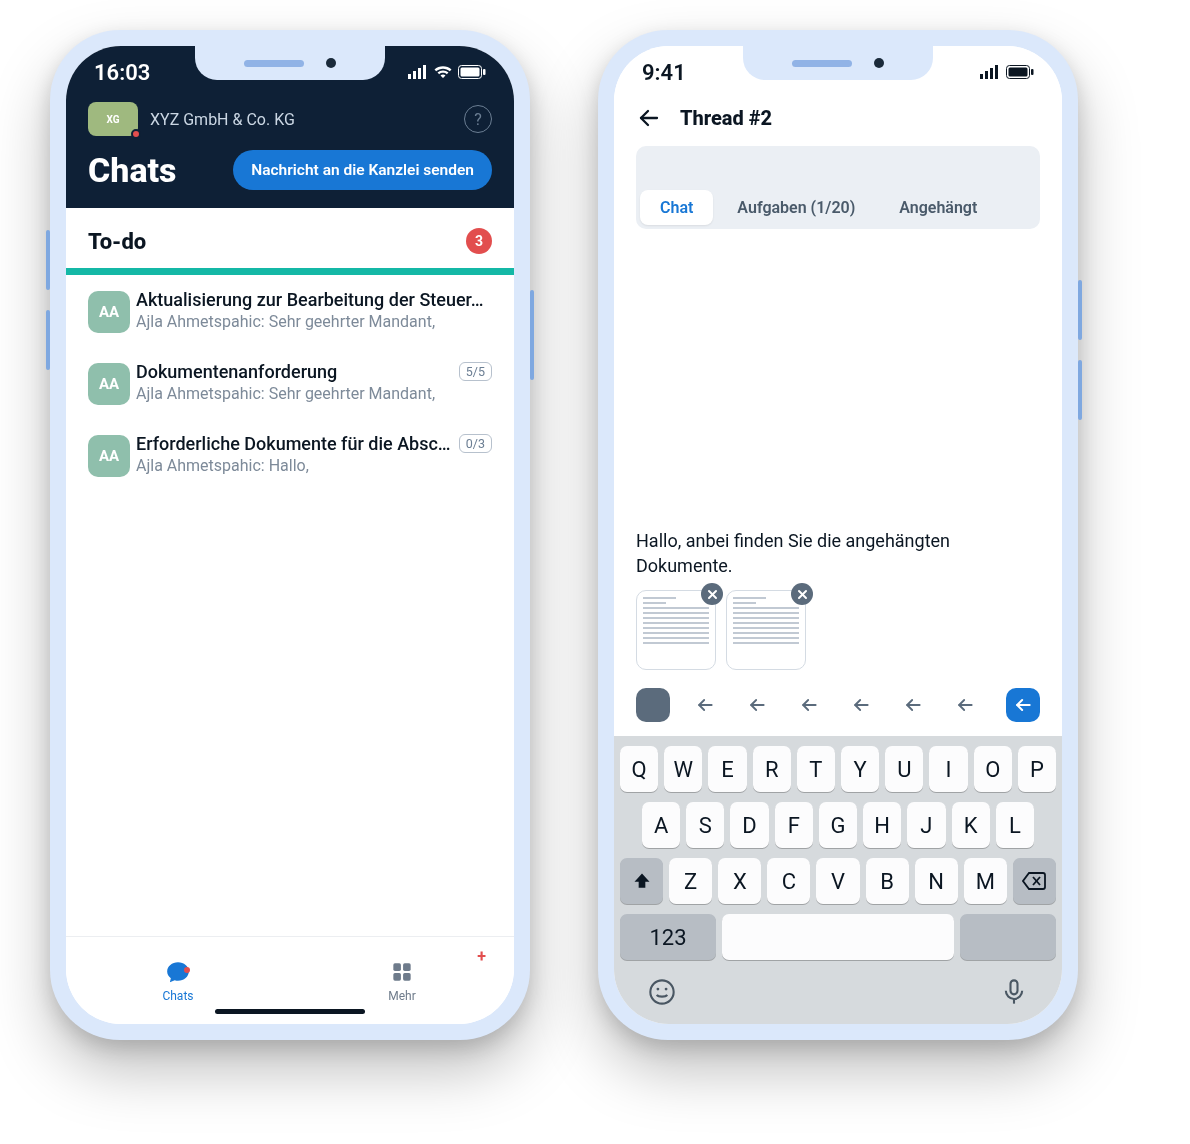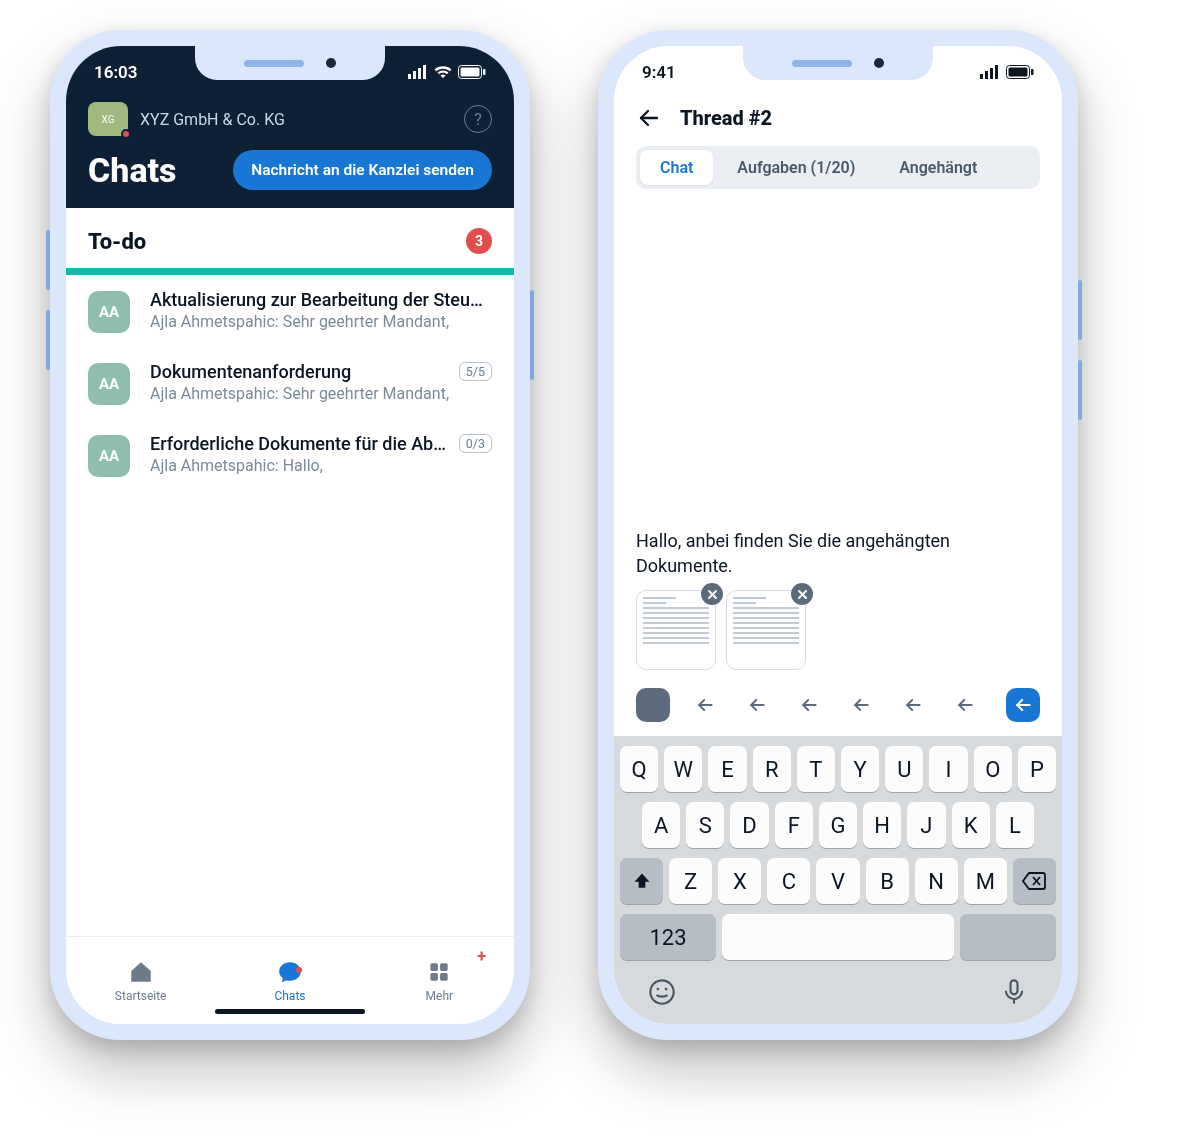--- a/index.html
+++ b/index.html
@@ -34,43 +34,43 @@
   .notch {
     position:absolute; top:0; left:50%; transform:translateX(-50%);
     width:190px; height:34px; background:#dbe8fb;
     border-bottom-left-radius:22px; border-bottom-right-radius:22px;
     z-index:50; display:flex; align-items:center; justify-content:center; gap:22px;
   }
   .notch .speaker { width:60px; height:7px; border-radius:4px; background:#91b3e6; }
   .notch .cam { width:10px; height:10px; border-radius:50%; background:#1a2a3a; }
 
   
-  .statusbar { height:52px; padding:0 28px; display:flex; align-items:center; justify-content:space-between; font-size:17px; font-weight:600; }
+  .statusbar { height:52px; padding:0 28px; display:flex; align-items:center; justify-content:space-between; font-size:22px; font-weight:600; }
   .dark-head .statusbar { background:#0e2036; color:#fff; }
   .light-head .statusbar { background:#fff; color:#0b1622; }
   .sb-icons { display:flex; align-items:center; gap:6px; }
   .sb-icons svg { display:block; }
 
   
   .chats-header { background:#0e2036; color:#fff; padding:4px 22px 18px; }
   .org-row { display:flex; align-items:center; gap:12px; }
-  .org-avatar { width:40px; height:34px; border-radius:8px; background:#9fb97f; display:flex; align-items:center; justify-content:center; font-size:10px; font-weight:400; color:#fff; position:relative;}
+  .org-avatar { width:50px; height:34px; border-radius:8px; background:#9fb97f; display:flex; align-items:center; justify-content:center; font-size:10px; font-weight:700; color:#fff; position:relative;}
   .org-avatar .dot { position:absolute; right:-3px; bottom:-3px; width:10px;height:10px;border-radius:50%;background:#e24e4e;border:2px solid #0e2036;}
   .org-name { flex:1; font-size:16px; color:#cbd7e4; }
   .help-circle { width:28px; height:28px; border:1.5px solid #6b7e93; border-radius:50%; display:flex; align-items:center; justify-content:center; color:#6b7e93; font-size:16px;}
   .title-row { display:flex; align-items:center; justify-content:space-between; margin-top:14px; }
   .chats-title { font-size:34px; font-weight:800; color:#fff; }
   .send-btn { background:#1877d5; color:#fff; border:none; border-radius:22px; font-size:15.5px; font-weight:600; padding:11px 18px; }
 
   .list-area { flex:1; background:#fff; overflow:hidden; }
   .section-hdr { display:flex; align-items:center; justify-content:space-between; padding:20px 22px 14px; border-bottom:7px solid #14b8a6;}
   .section-hdr h2 { font-size:22px; font-weight:800; color:#0b1622; }
   .badge-count { width:26px;height:26px;border-radius:50%;background:#e24e4e;color:#fff;font-size:14px;font-weight:700;display:flex;align-items:center;justify-content:center;}
 
-  .chat-row { display:flex; gap:20px; padding:14px 22px; align-items:flex-start; }
+  .chat-row { display:flex; gap:6px; padding:14px 22px; align-items:flex-start; }
   .avatar { width:42px;height:42px;border-radius:10px;background:#8fbfac;color:#fff;font-size:15px;font-weight:700;display:flex;align-items:center;justify-content:center;flex-shrink:0;margin-top:2px;}
   .chat-main { flex:1; min-width:0; }
   .chat-top { display:flex; align-items:center; gap:8px; }
   .chat-title { font-size:18px; font-weight:500; color:#0b1622; white-space:nowrap; overflow:hidden; text-overflow:ellipsis; flex:1;}
   .chat-sub { font-size:16px; color:#7d8a99; white-space:nowrap; overflow:hidden; text-overflow:ellipsis; margin-top:2px;}
   .count-chip { font-size:12.5px; color:#6b7e93; border:1px solid #b7c1cd; border-radius:6px; padding:1px 6px; flex-shrink:0;}
 
   
   .tabbar { height:88px; border-top:1px solid #eceef1; display:flex; background:#fff; }
   .tab { flex:1; display:flex; flex-direction:column; align-items:center; justify-content:center; gap:4px; color:#6e7b8b; font-size:12px;}
@@ -78,21 +78,21 @@
   .tab svg { width:26px; height:26px; }
   .tab .reddot { position:absolute; margin-left:18px; margin-top:-22px; width:6px;height:6px;border-radius:50%;background:#e24e4e;}
   .home-ind { position:absolute; bottom:10px; left:50%; transform:translateX(-50%); width:150px; height:5px; background:#0b1622; border-radius:3px;}
 
   
   .thread-hdr { background:#fff; padding:4px 22px 14px; }
   .thread-top { display:flex; align-items:flex-end; gap:18px; margin-top:4px;}
   .back-arrow { width:26px; display:flex; align-items:center; justify-content:center;}
   .thread-title { font-size:20px; font-weight:800; color:#0b1622; }
   .seg { margin-top:16px; display:flex; gap:4px; background:#ebeff4; border-radius:10px; padding:4px; }
-  .seg-item { flex:0 0 auto; padding:8px 20px; border-radius:8px; font-size:16px; font-weight:600; color:#4a5a6a; }
+  .seg-item { flex:0 0 auto; padding:8px 20px; border-radius:8px; font-size:16px; font-weight:600; color:#4a5a6a;margin-top:40px; }
   .seg-item.active { background:#fff; color:#1877d5; box-shadow:0 1px 2px rgba(0,0,0,.08);}
   .seg-item:not(.active){ background:transparent; }
 
   .compose-area { flex:1; background:#fff; display:flex; flex-direction:column; justify-content:flex-end; padding:0 22px; }
   .compose-text { font-size:18px; color:#0b1622; line-height:1.35; margin-bottom:12px;}
   .attachments { display:flex; gap:10px; margin-bottom:18px;}
   .att { width:80px; height:80px; border:1px solid #d4dbe3; border-radius:10px; position:relative; background:#fff; padding:6px; }
   .att .lines { display:flex; flex-direction:column; gap:3px; }
   .att .lines span { display:block; height:2px; background:#c1c9d3; }
   .att .lines span:nth-child(1){width:50%;} .att .lines span:nth-child(2){width:35%;}
@@ -203,26 +203,20 @@
           <div class="chat-top">
             <div class="chat-title">Erforderliche Dokumente für die Absc…</div>
             <div class="count-chip">0/3</div>
           </div>
           <div class="chat-sub">Ajla Ahmetspahic: Hallo,</div>
         </div>
       </div>
     </div>
 
     <div class="tabbar">
-      <div class="tab">
-        <svg viewBox="0 0 24 24" fill="currentColor">
-              <path d="M12 3 L3 11 V21 H21 V11 Z"></path>
-            </svg>
-        <span>Startseite</span>
-      </div>
       <div class="tab active" style="position:relative;">
         <svg viewBox="0 0 24 24" fill="currentColor">
               <path d="M12 3 C6.5 3 2 6.8 2 11.5 C2 14 3.3 16.2 5.4 17.7 L4.5 21.5 L9 19.5 C10 19.8 11 20 12 20 C17.5 20 22 16.2 22 11.5 C22 6.8 17.5 3 12 3 Z"></path>
             </svg>
         <span class="reddot"></span>
         <span>Chats</span>
       </div>
       <div class="tab" style="position:relative;">
         <svg viewBox="0 0 24 24" fill="currentColor">
               <rect x="4" y="4" width="7" height="7" rx="1.5"></rect>

